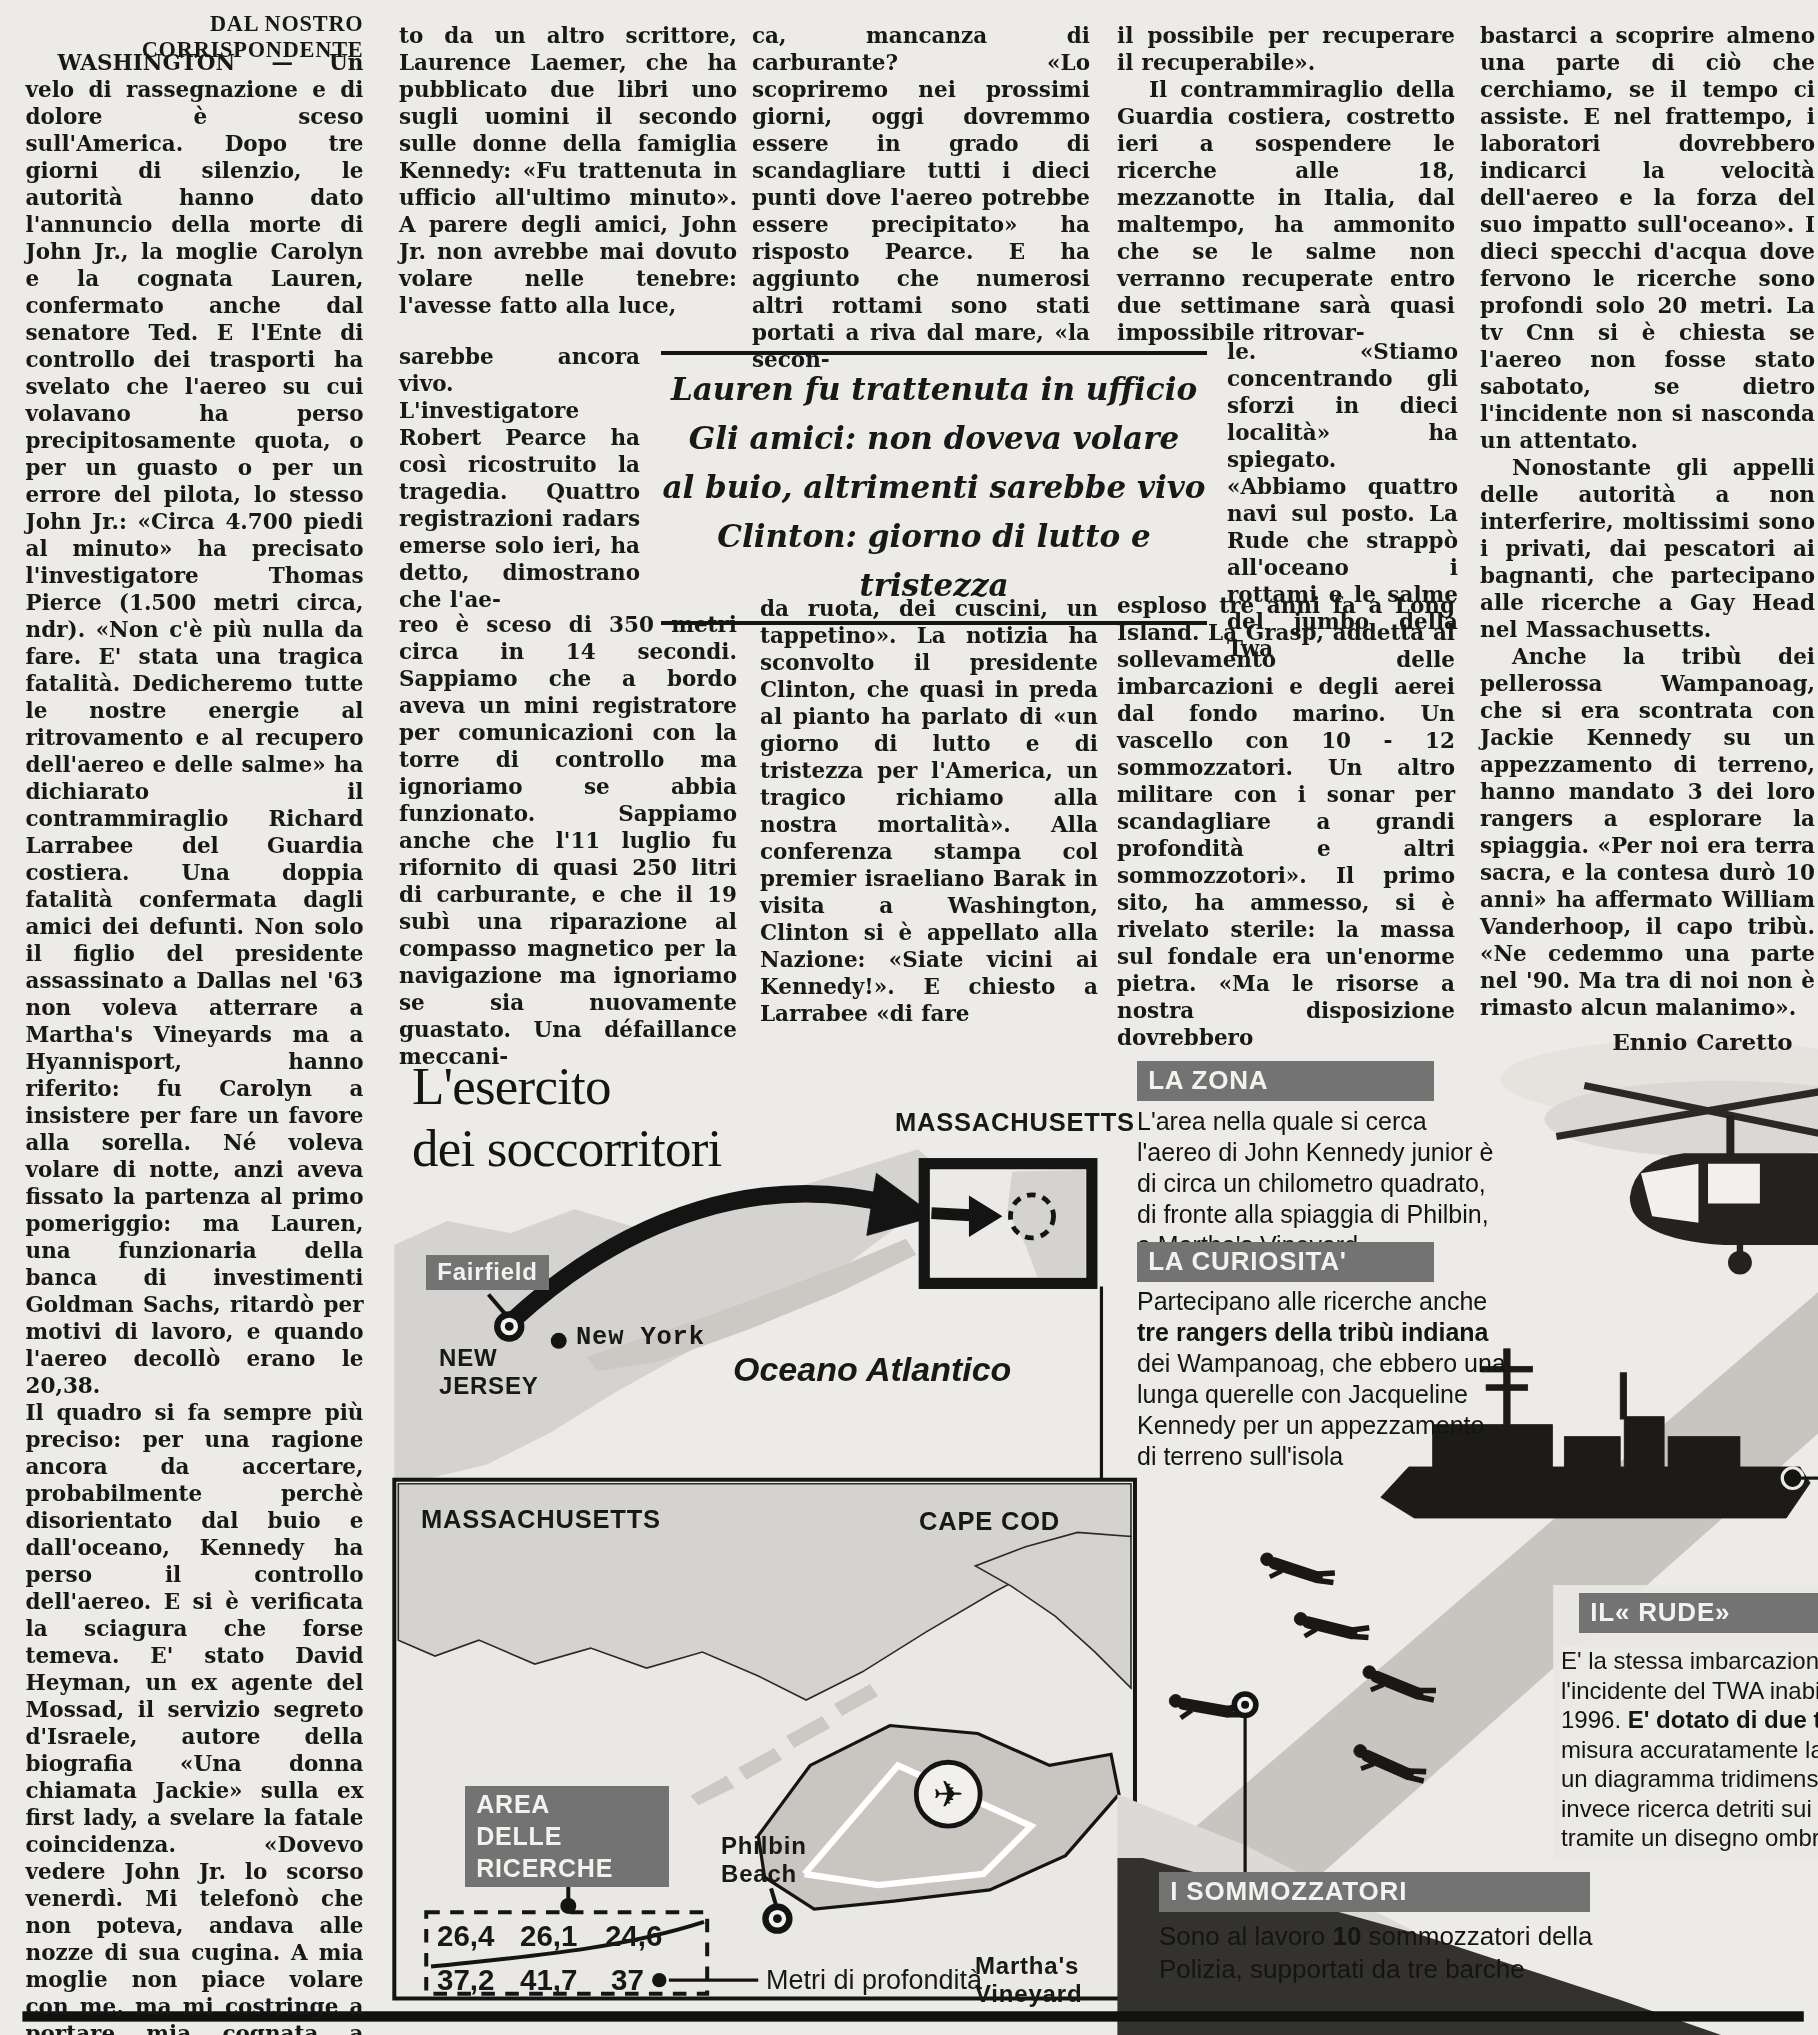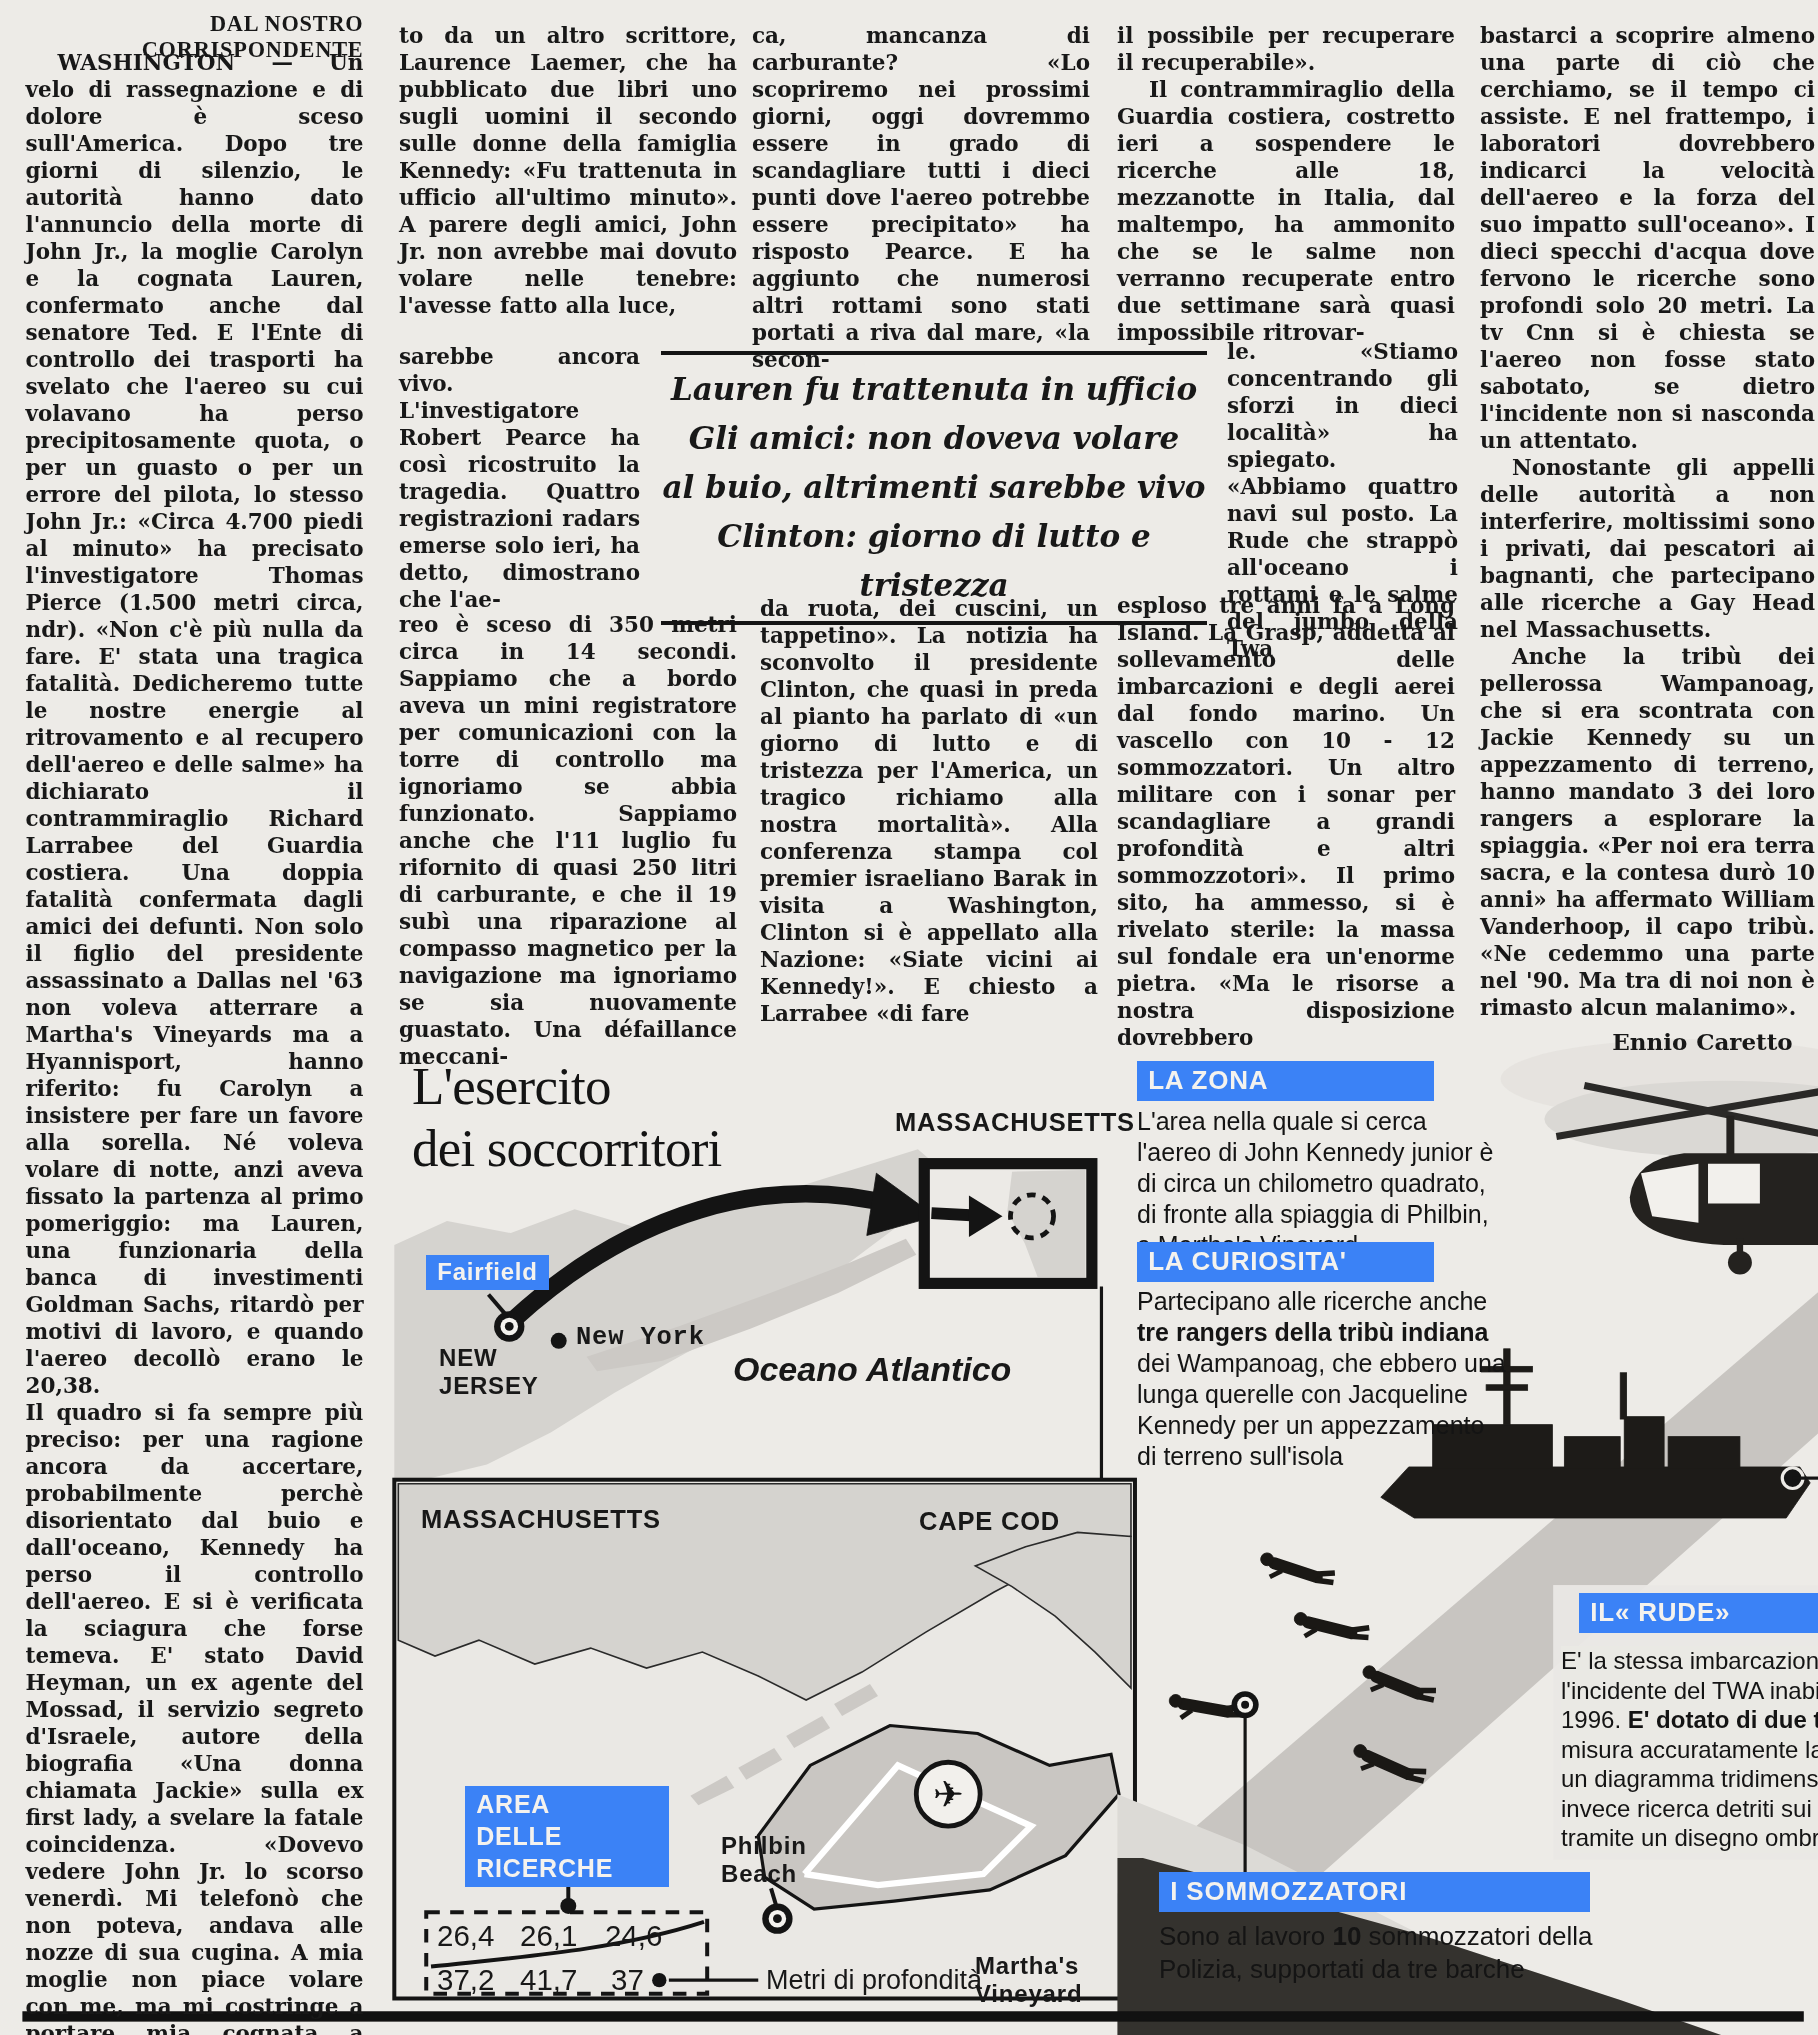--- a/index.html
+++ b/index.html
@@ -31,30 +31,30 @@
   
   .ig-title{
     font-family:"Liberation Serif", serif; font-size:53px; line-height:62px;
     letter-spacing:-0.8px; color:#141414; z-index:2;
   }
   .sans{font-family:"Liberation Sans", sans-serif;}
   .maplabel{font-family:"Liberation Sans", sans-serif; font-weight:bold; font-size:25.5px; letter-spacing:0.8px; z-index:2;}
   .maplabel.small{font-size:24px; line-height:28px;}
   .ocean{font-family:"Liberation Sans", sans-serif; font-weight:bold; font-style:italic; font-size:34px; z-index:2;}
   .blackbar{
-    background:#3b82f6; color:#f4f2ee; font-family:"Liberation Sans", sans-serif;
+    background:#737373; color:#f4f2ee; font-family:"Liberation Sans", sans-serif;
     font-weight:bold; font-size:26px; line-height:35px; padding:1.6px 11.2px 3.2px 11.2px;
     letter-spacing:0.8px; z-index:3; white-space:nowrap; box-sizing:border-box;
   }
   .infobody{
     font-family:"Liberation Sans", sans-serif; font-size:25px; line-height:31px;
     color:#141414; z-index:3;
   }
   .infobody b{font-weight:bold;}
-  .depth{font-family:"Liberation Sans", sans-serif; font-weight:normal; font-size:29.5px; z-index:3;}
+  .depth{font-family:"Liberation Sans", sans-serif; font-weight:bold; font-size:29.5px; z-index:3;}
   .clipline{white-space:nowrap; overflow:hidden;}
   .rude-body{background:rgba(234,232,228,0.93);}
   svg.art{position:absolute; left:0; top:0; z-index:1;}
 </style>
 </head>
 <body>
 
 <div class="page">
 
   <svg class="art" width="1819" height="2036" viewBox="0 0 2279 2551">

